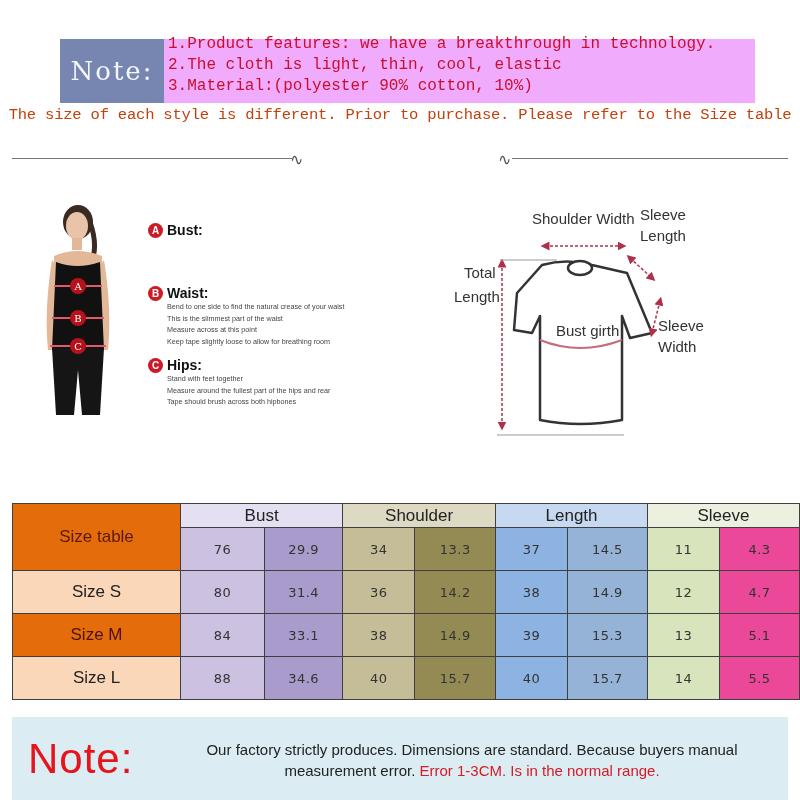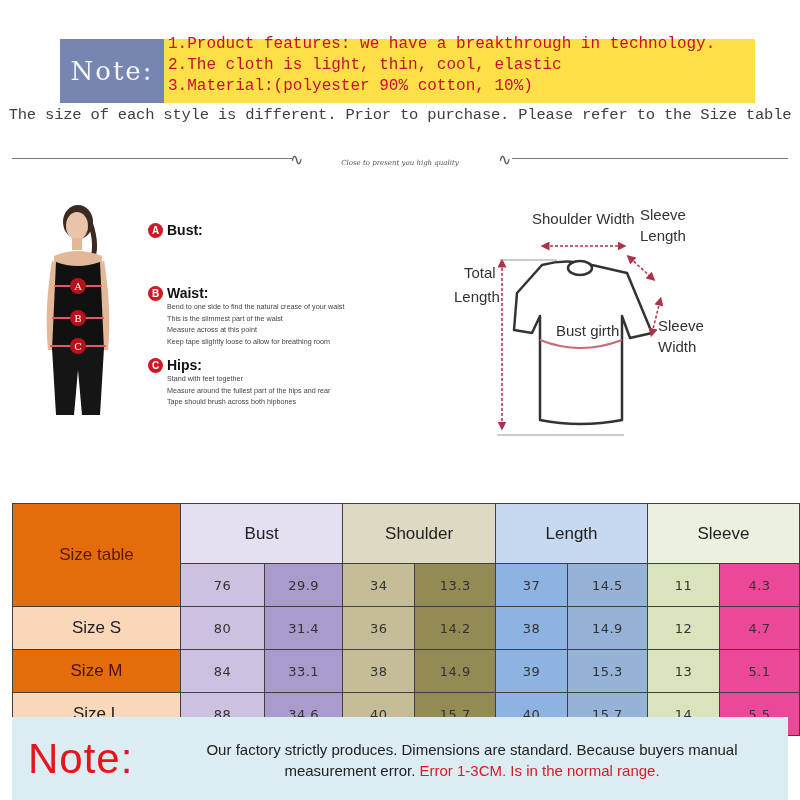--- a/index.html
+++ b/index.html
@@ -7,27 +7,27 @@
   body { position: relative; font-family: "DejaVu Sans", sans-serif; color: #222; }
 
   
   .top-note { position: absolute; left: 60px; top: 39px; width: 695px; height: 64px; display: flex; }
   .top-note .note-box {
     width: 104px; height: 64px; background: #7686b0; color: #f5f6fb;
     font-family: "DejaVu Serif", serif; font-size: 26px; letter-spacing: 2px;
     display: flex; align-items: center; justify-content: center;
   }
   .top-note .note-lines {
-    flex: 1; background: #fde047; padding: 0 0 12px 4px;
+    flex: 1; background: #f0abfc; padding: 0 0 12px 4px;
     font-family: "Liberation Mono", monospace; font-size: 16px; color: #c8102e;
     line-height: 21px; display: flex; flex-direction: column; justify-content: center;
   }
   .size-notice {
     position: absolute; left: 0; top: 106px; width: 800px; text-align: center;
-    font-family: "Liberation Mono", monospace; font-size: 15.5px; color: #404040;
+    font-family: "Liberation Mono", monospace; font-size: 15.5px; color: #c2410c;
     letter-spacing: -0.2px;
   }
 
   
   .sm-heading { position: absolute; left: 0; top: 136px; width: 800px; height: 40px; }
   .sm-line { position: absolute; top: 22px; height: 1px; background: #777; }
   .sm-line.left { left: 12px; width: 280px; }
   .sm-line.right { left: 512px; width: 276px; }
   .sm-flourish { position: absolute; top: 14px; font-size: 16px; color: #555; font-family: "DejaVu Serif", serif; }
   .sm-title { position: absolute; left: 0; width: 800px; top: 2px; text-align: center; font-size: 19px; color: #222; font-family: "Liberation Sans", sans-serif; }
@@ -47,21 +47,21 @@
   .guide .g-title { font-size: 14px; font-weight: bold; color: #111; font-family: "Liberation Sans", sans-serif; }
   .guide .g-lines { padding-left: 19px; font-size: 7.2px; color: #444; line-height: 11.5px; font-family: "Liberation Sans", sans-serif; }
 
   
   .shirt { position: absolute; left: 452px; top: 198px; width: 260px; height: 245px; }
 
   
   .size-table { position: absolute; left: 12px; top: 503px; border-collapse: collapse; font-family: "DejaVu Sans", sans-serif; }
   .size-table td { border: 1px solid #3f3f3f; text-align: center; vertical-align: middle; padding: 0; }
   .size-table .corner { background: #e46c0a; color: #5a1a0a; font-size: 17px; font-family: "Liberation Sans", sans-serif; width: 176px; }
-  .size-table .grp { height: 60px; font-size: 17px; color: #222; font-family: "Liberation Sans", sans-serif; }
+  .size-table .grp { height: 24px; font-size: 17px; color: #222; font-family: "Liberation Sans", sans-serif; }
   .size-table .val { height: 43px; font-size: 13px; color: #333; letter-spacing: 0.5px; }
   .size-table .rowlabel { font-size: 17px; font-family: "Liberation Sans", sans-serif; color: #222; }
   .rl-light { background: #fad7b8; }
   .rl-dark { background: #e46c0a; color: #4a1208 !important; }
   .g-bust { background: #e4e0f1; width: 156px; }
   .g-shoulder { background: #ddd9c3; width: 158px; }
   .g-length { background: #c6d9f1; width: 158px; }
   .g-sleeve { background: #ebf1de; width: 158px; }
   .c-bust1 { background: #ccc1e0; width: 88px; }
   .c-bust2 { background: #a99bcc; width: 81px; }
@@ -93,21 +93,20 @@
     <div>1.Product features: we have a breakthrough in technology.</div>
     <div>2.The cloth is light, thin, cool, elastic</div>
     <div>3.Material:(polyester 90% cotton, 10%)</div>
   </div>
 </div>
 <div class="size-notice">The size of each style is different. Prior to purchase. Please refer to the Size table</div>
 
 <div class="sm-heading">
   <div class="sm-line left"></div>
   <span class="sm-flourish" style="left:290px">∿</span>
-  <div class="sm-sub">Close to present you high quality</div>
   <span class="sm-flourish" style="left:498px">∿</span>
   <div class="sm-line right"></div>
 </div>
 
 <div class="model">
   <svg width="100" height="215" viewBox="0 0 100 215">
 
     <ellipse cx="48" cy="22" rx="15" ry="17" fill="#3b2a22"></ellipse>
     <path d="M60 22 Q68 45 62 60" stroke="#3b2a22" stroke-width="5" fill="none"></path>
 

